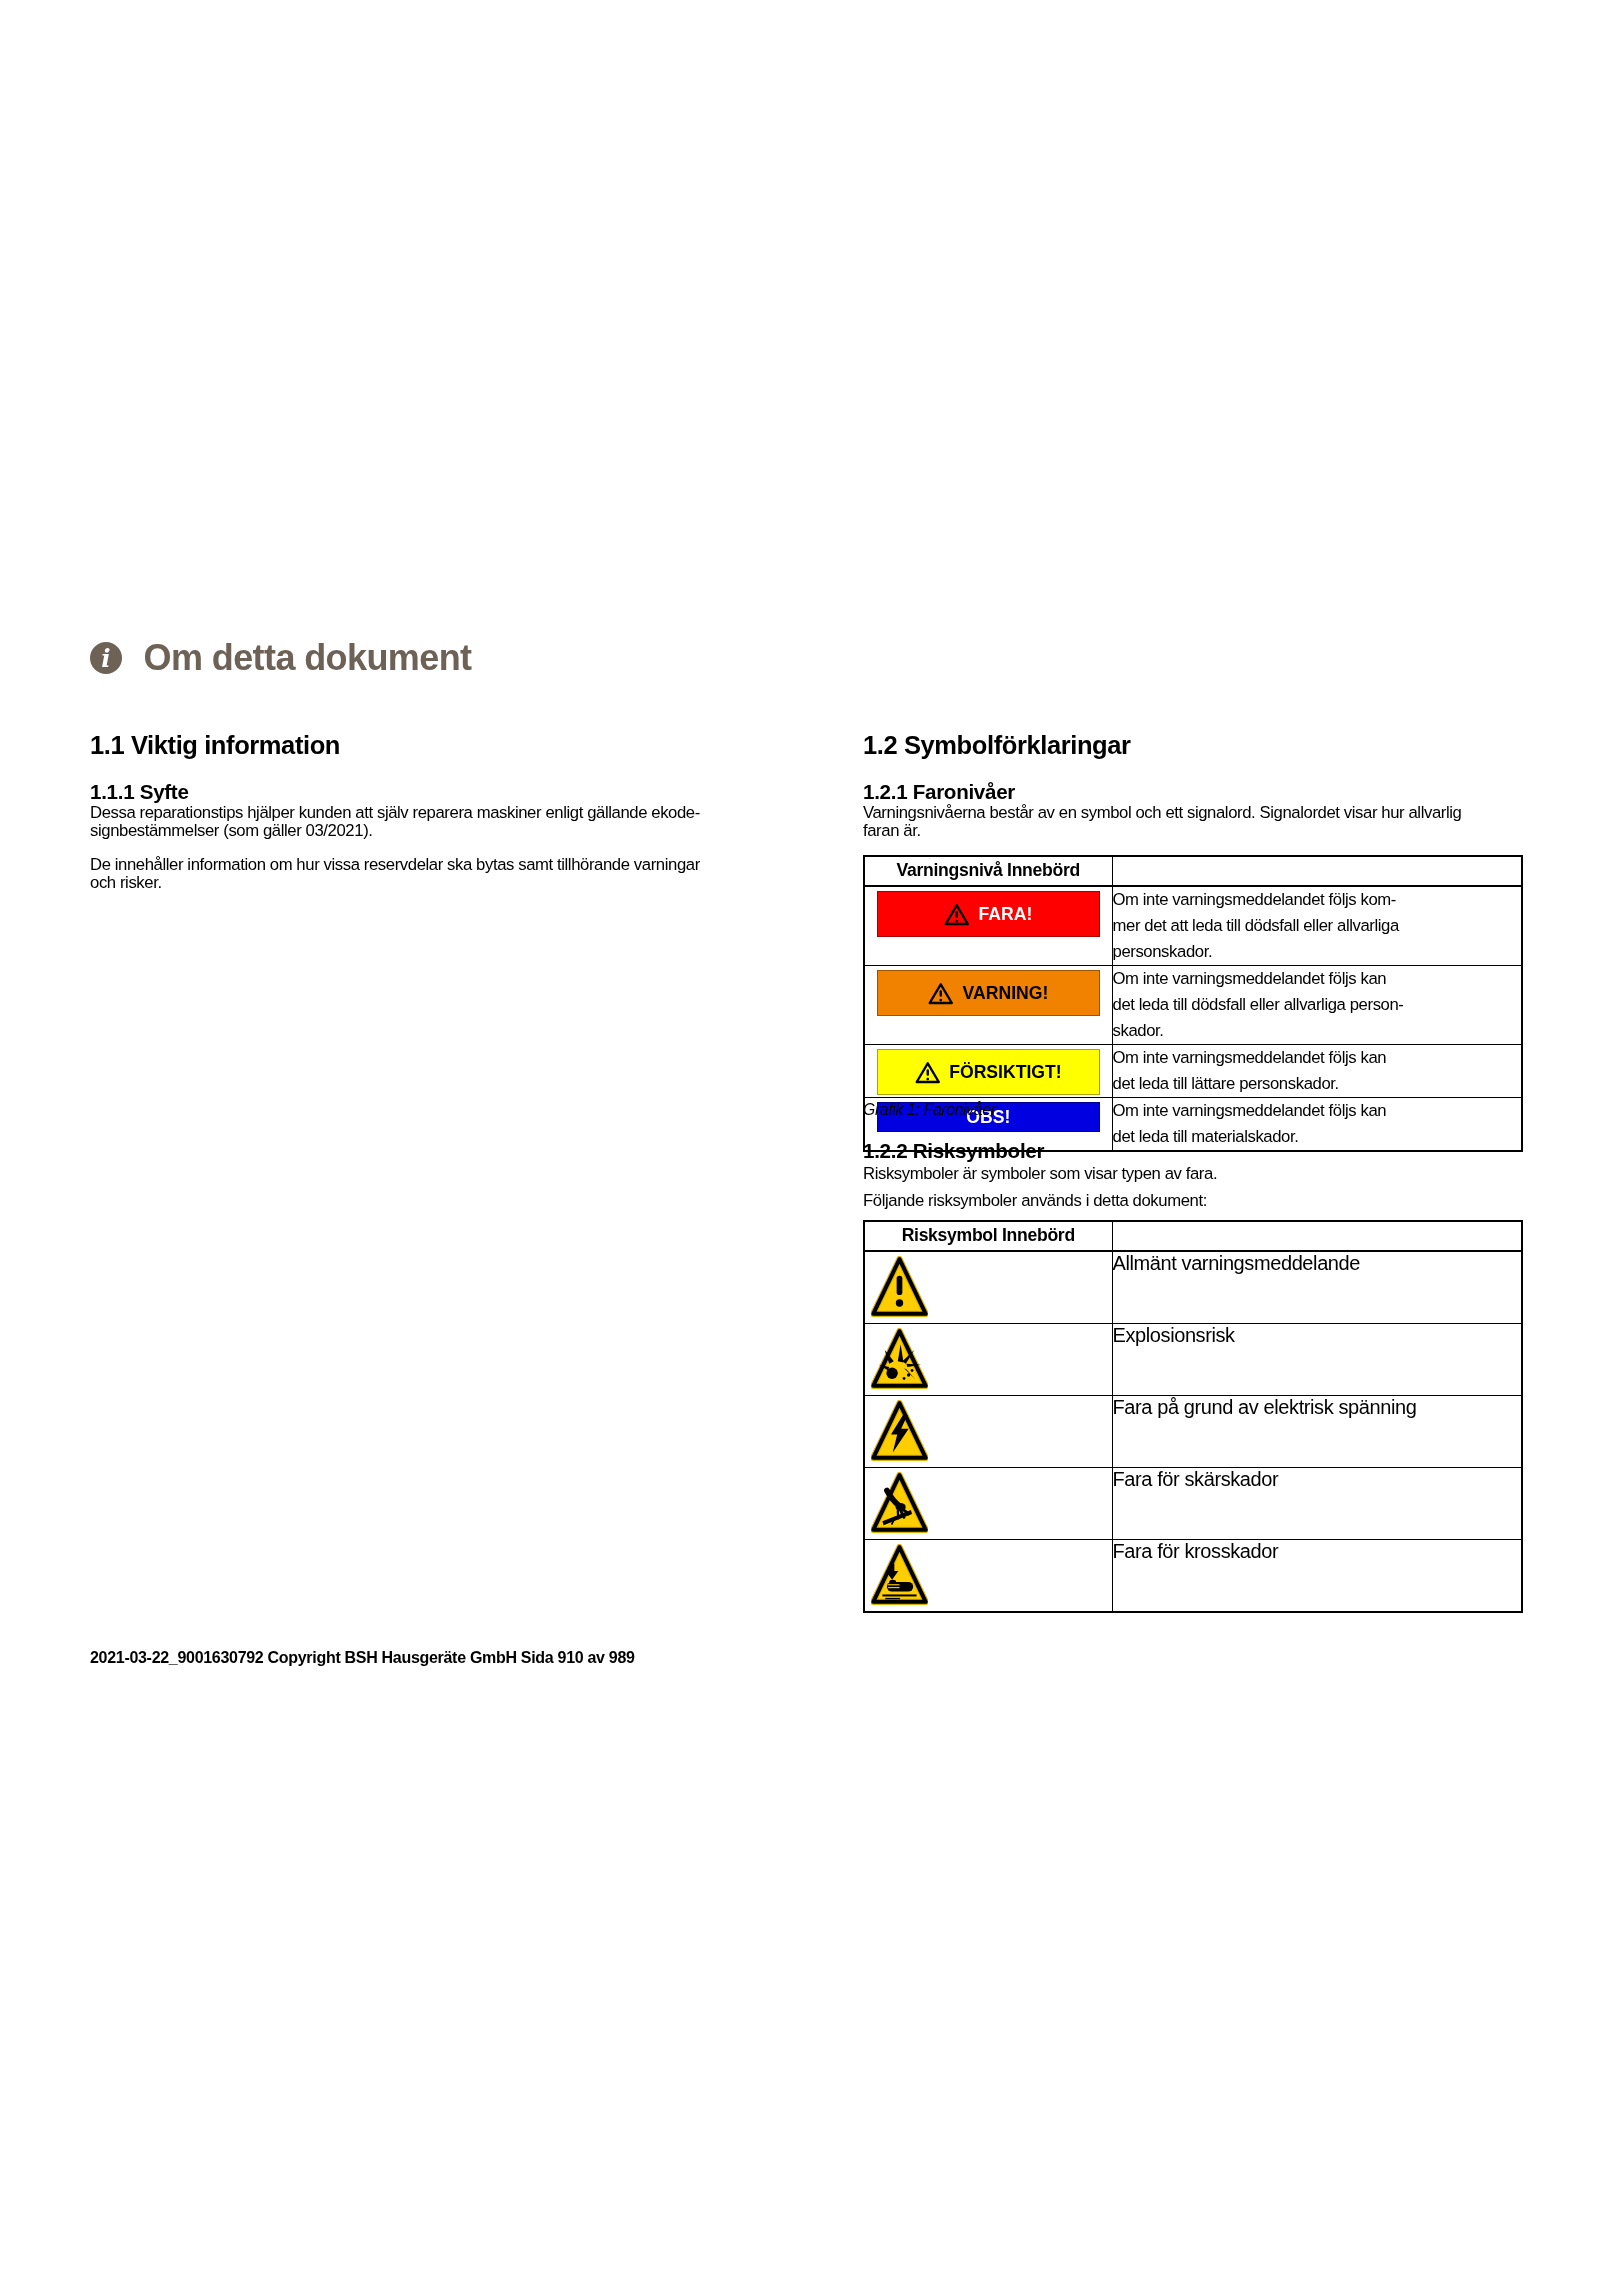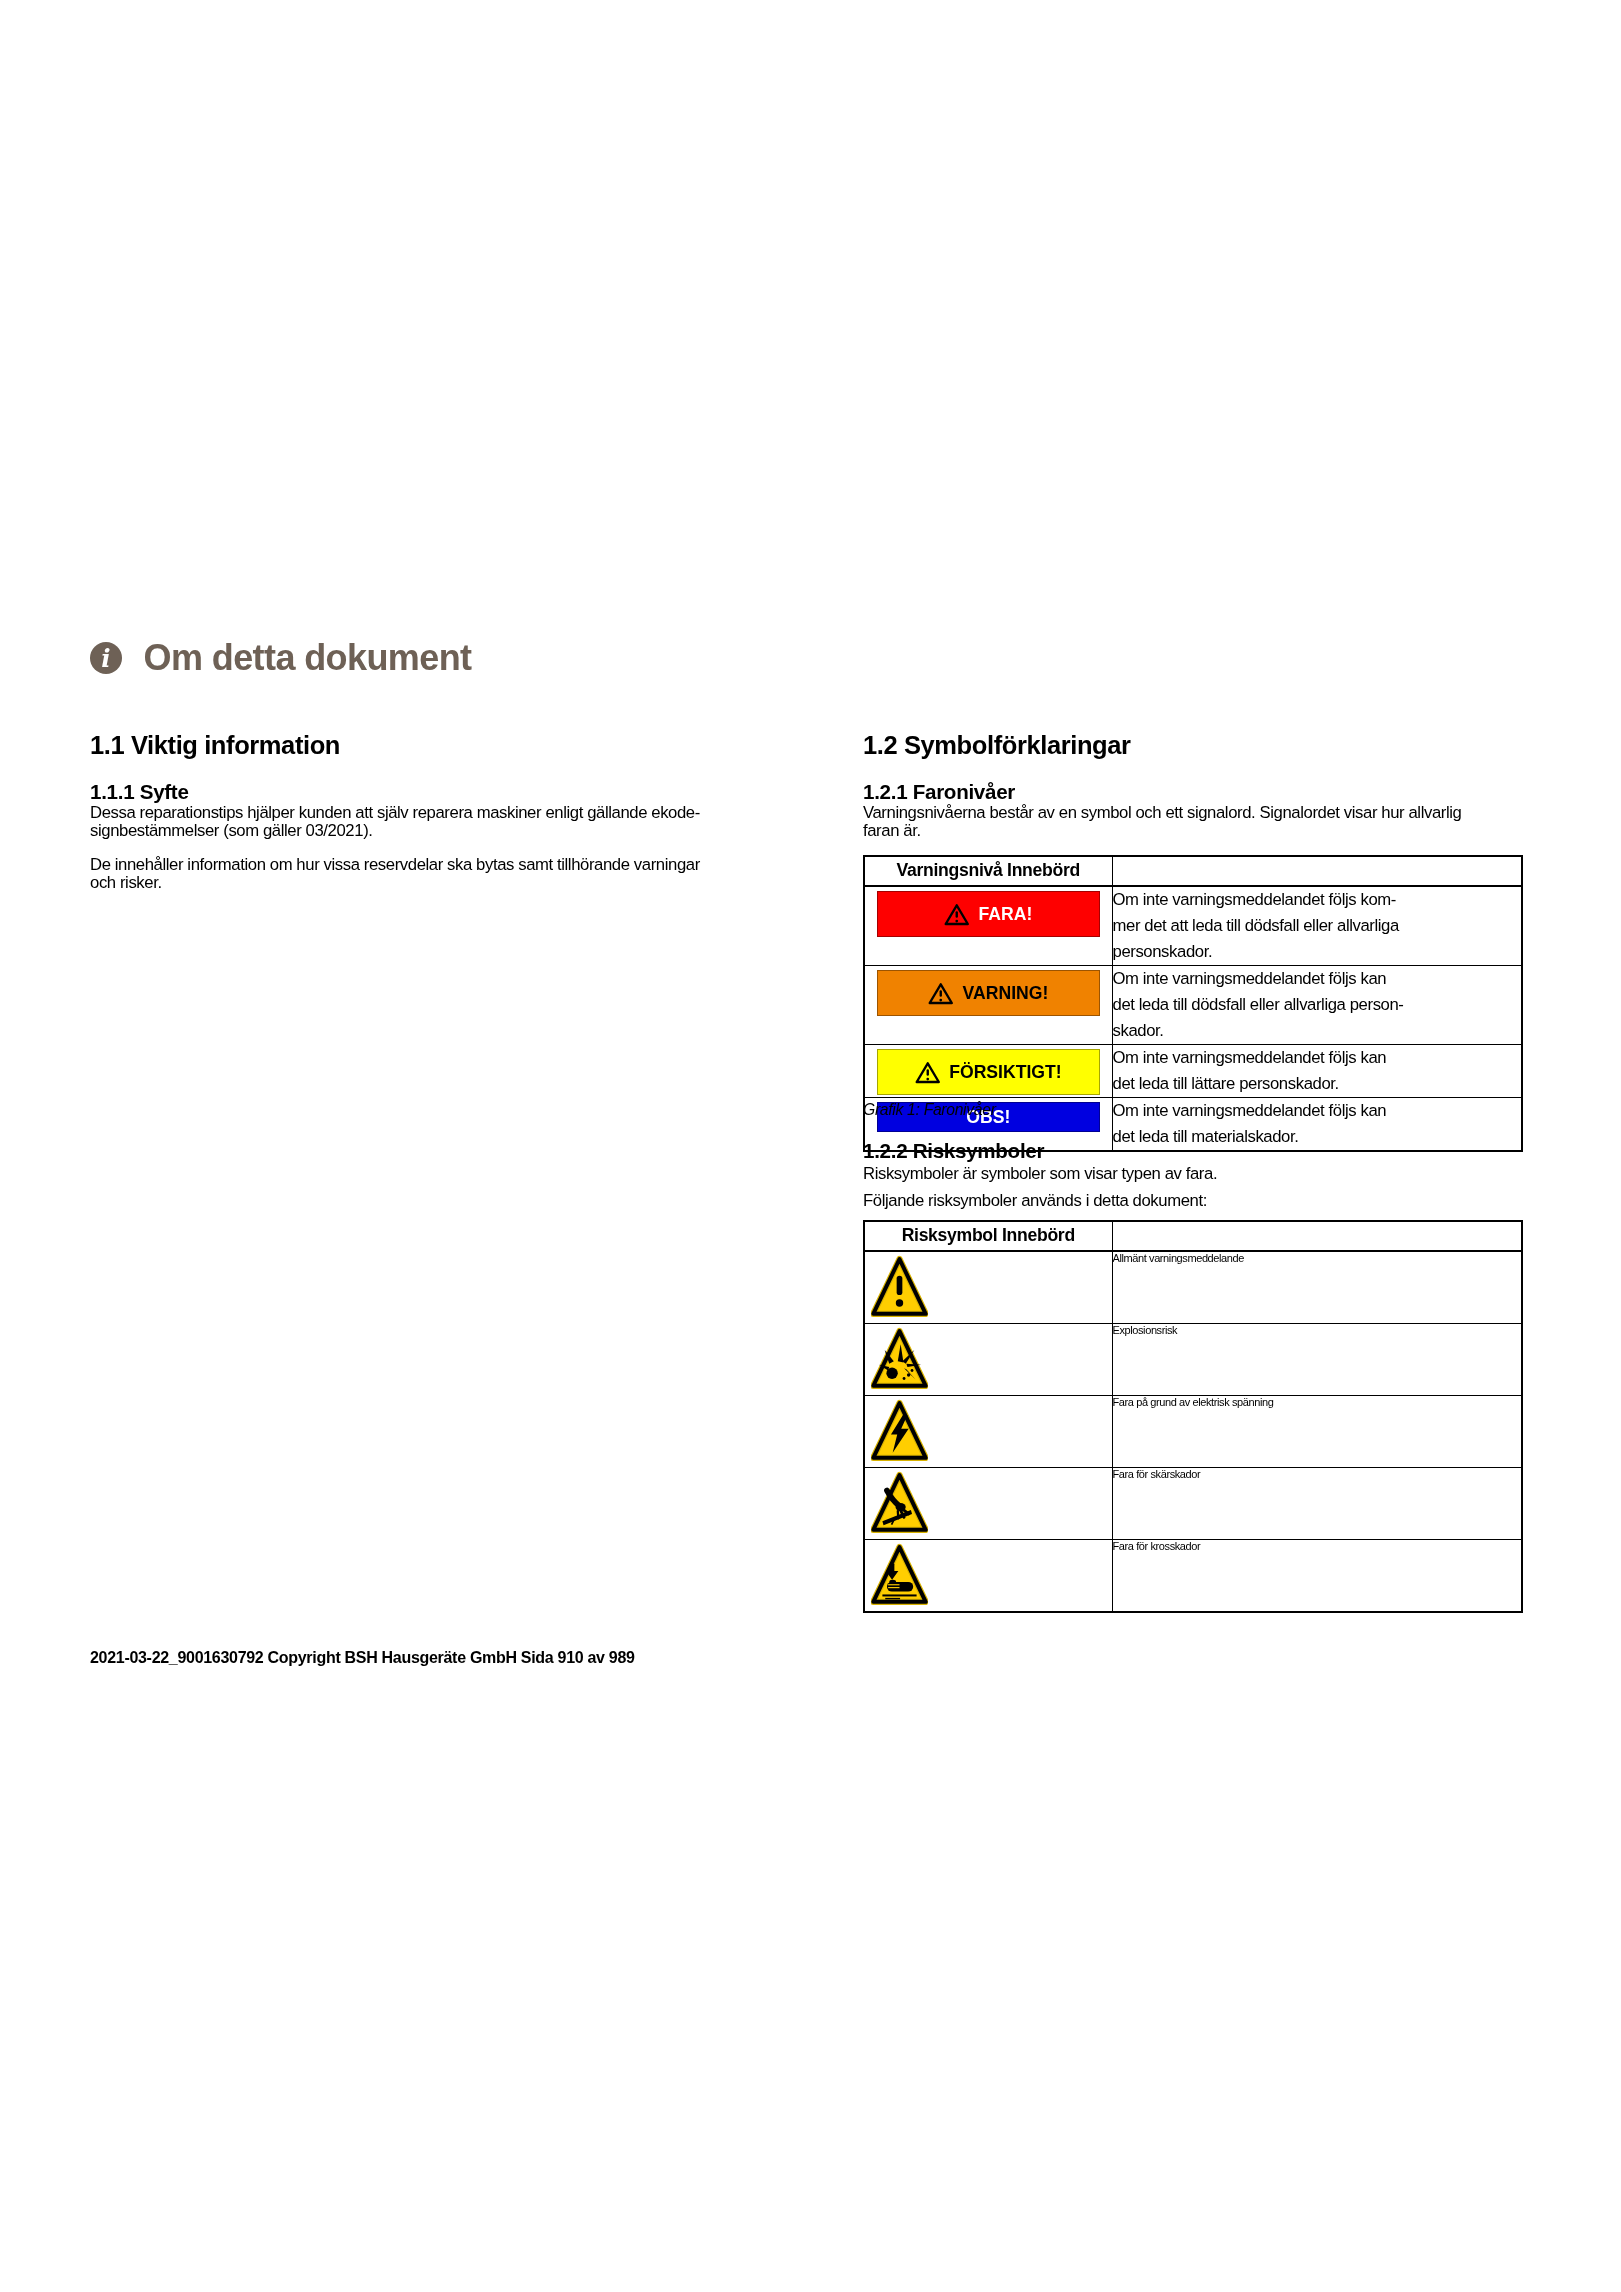--- a/index.html
+++ b/index.html
@@ -36,21 +36,21 @@
     margin:4.9px 0 0 11.8px; width:223px; height:46px; box-sizing:border-box;
     display:flex; align-items:center; justify-content:center; gap:8.8px;
     font-weight:bold; font-size:17.6px; border:1px solid rgba(0,0,0,0.35);
   }
   .banner svg { display:block; flex:0 0 auto; }
 
   .desc {
     font-size:16.7px; line-height:26px; letter-spacing:-0.4px; white-space:pre-line;
     padding:3.9px 5.9px 0 9.8px;
   }
-  .risk-desc { font-size:11px; letter-spacing:-0.4px; padding:8.8px 5.9px 0 9.8px; }
+  .risk-desc { font-size:20px; letter-spacing:-0.4px; padding:8.8px 5.9px 0 9.8px; }
   .risk-icon svg { display:block; margin:3.9px 0 0 5.9px; }
 
   .caption { font-style:italic; font-size:15.7px; letter-spacing:-0.3px; }
   .footer { font-size:16px; font-weight:bold; letter-spacing:-0.3px; }
 </style>
 </head>
 <body>
 
 <div class="page">
 

